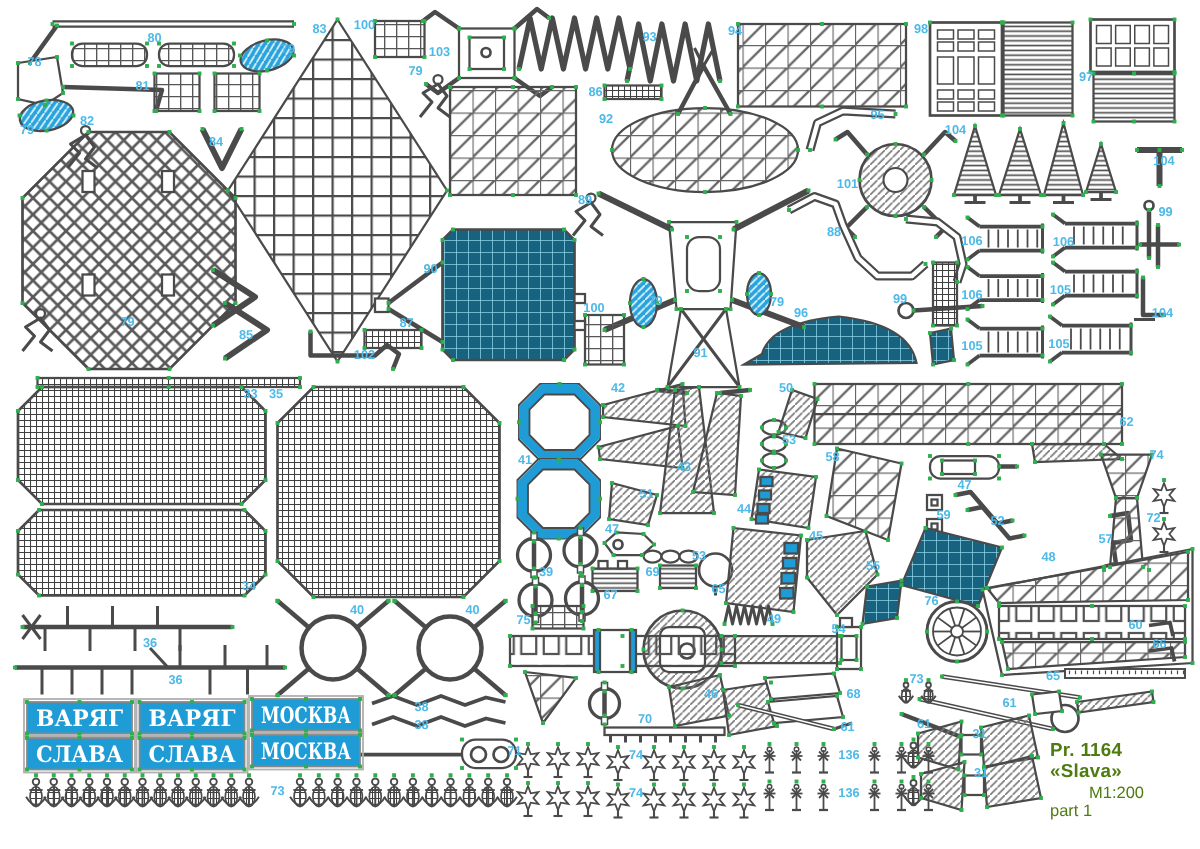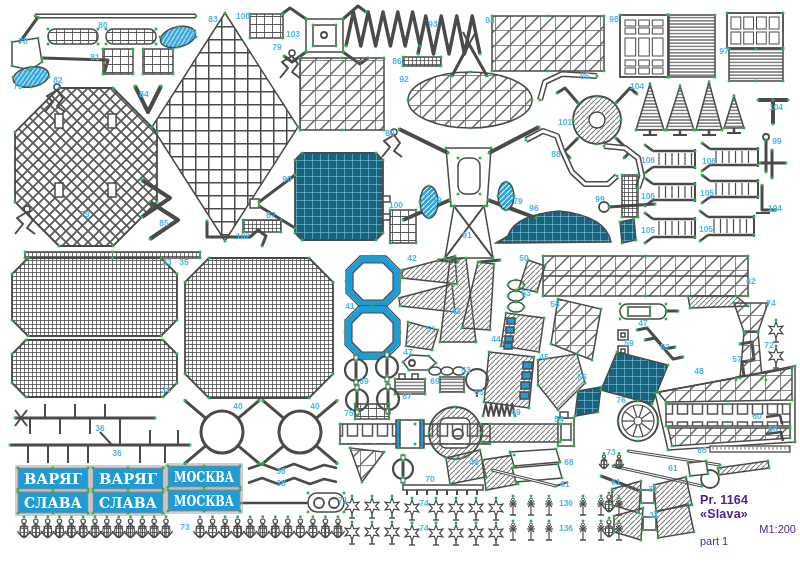--- a/index.html
+++ b/index.html
@@ -1,21 +1,21 @@
 <!DOCTYPE html>
 <html><head>
 <meta charset="utf-8">
 <style>
   html,body{margin:0;padding:0;background:#fff;}
   .sheet{position:relative;width:800px;height:566px;background:#ffffff;overflow:hidden;
          font-family:"Liberation Sans",sans-serif;}
   #art{position:absolute;left:0;top:0;}
-  .titleblock{position:absolute;left:700px;top:493px;width:96px;color:#4c1d95;}
+  .titleblock{position:absolute;left:700px;top:493px;width:96px;color:#4d7c0f;}
   .titleblock .t1{font-size:12.5px;font-weight:bold;letter-spacing:0.2px;}
-  .titleblock .t2{font-size:11px;margin-left:26px;margin-top:2px;text-align:right;}
+  .titleblock .t2{font-size:11px;margin-left:26px;margin-top:2px;}
   .titleblock .t3{font-size:11px;}
   text.lbl{font-family:"Liberation Sans",sans-serif;font-size:8.5px;font-weight:bold;
            text-anchor:middle;}
   text.plate-txt{font-family:"DejaVu Serif",serif;font-weight:bold;}
 </style>
 </head>
 <body>
 
 <div class="sheet">
   <svg id="art" width="800" height="566" viewBox="0 0 800 566">

